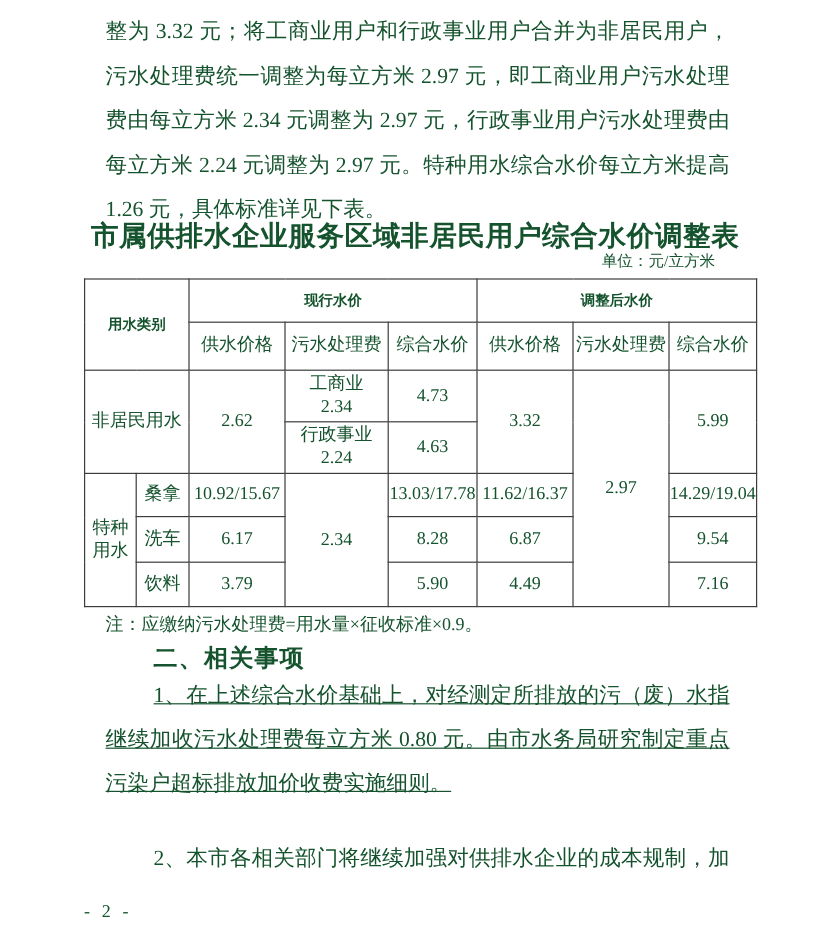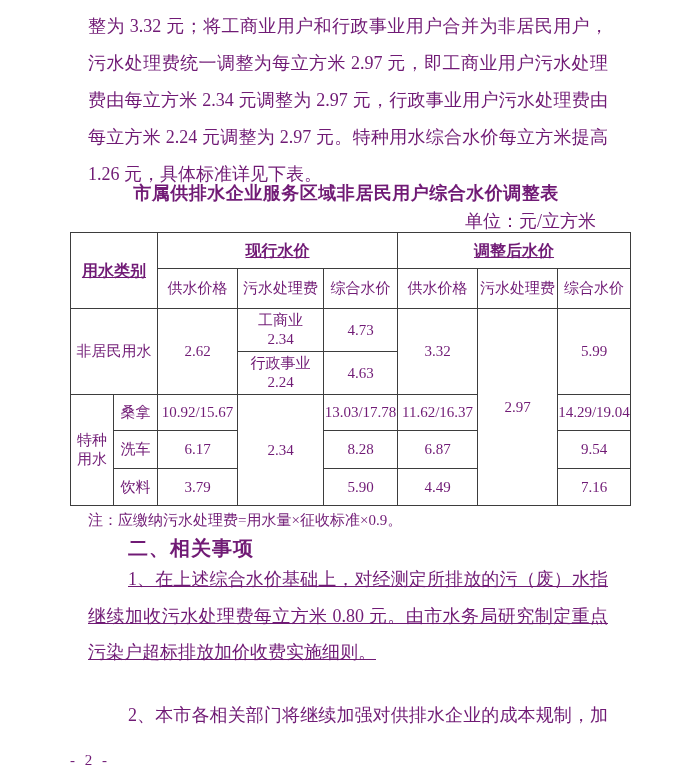--- a/index.html
+++ b/index.html
@@ -2,21 +2,21 @@
 <html><head>
 <meta charset="utf-8">
 <style>
   html, body { margin: 0; padding: 0; }
   .page {
     position: relative;
     width: 692px;
     height: 780px;
     background: #ffffff;
     font-family: "Liberation Serif", "DejaVu Serif", serif;
-    color: #701a75;
+    color: #14532d;
     overflow: hidden;
   }
   
   .textblock {
     position: absolute;
     left: 88px;
     width: 520px;
     font-size: 18px;
     line-height: 37px;
   }
@@ -24,27 +24,27 @@
   .line.lastline { text-align-last: left; }
   .line.indent { padding-left: 40px; }
 
   .tbl-title {
     position: absolute;
     left: 0; top: 181px;
     width: 692px;
     text-align: center;
     font-family: "Liberation Sans", "DejaVu Sans", sans-serif;
     font-weight: bold;
-    font-size: 18px;
+    font-size: 23px;
     letter-spacing: 0.5px;
   }
   .tbl-unit {
     position: absolute;
     right: 96px; top: 209px;
-    font-size: 18px;
+    font-size: 13px;
   }
   table.price-table {
     position: absolute;
     left: 70px; top: 232px;
     width: 560px;
     border-collapse: collapse;
     table-layout: fixed;
     font-size: 15px;
   }
   .price-table td, .price-table th {
@@ -52,22 +52,21 @@
     padding: 0;
     text-align: center;
     vertical-align: middle;
     font-weight: normal;
     line-height: 1.25;
     overflow: visible;
     white-space: nowrap;
   }
   .price-table th.group {
     font-weight: bold;
-    font-size: 16px;
-    text-decoration: underline;
+    font-size: 12px;
   }
   .r1 { height: 36px; }
   .r2 { height: 40px; }
   .r3 { height: 43px; }
   .r4 { height: 43px; }
   .r5 { height: 36px; }
   .r6 { height: 38px; }
   .r7 { height: 37px; }
   .stack { display: block; line-height: 19px; }
   .cat-wrap {

